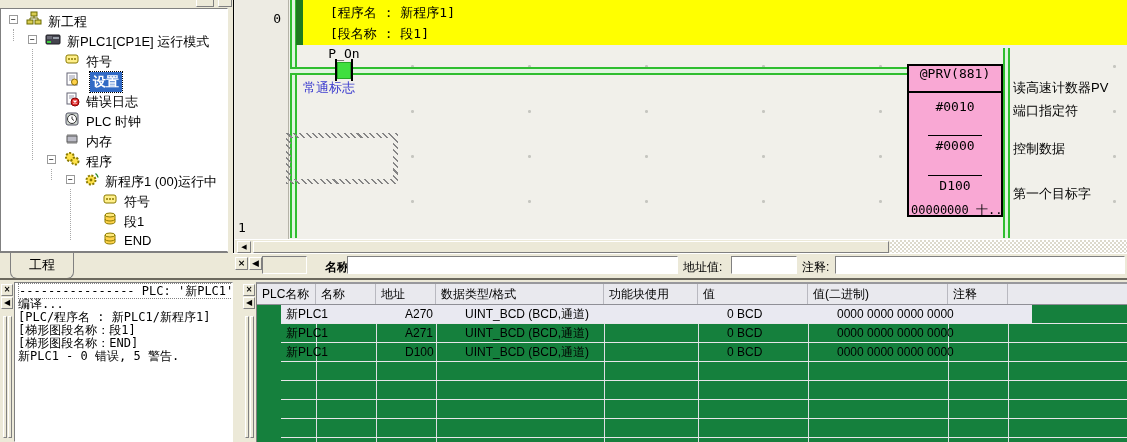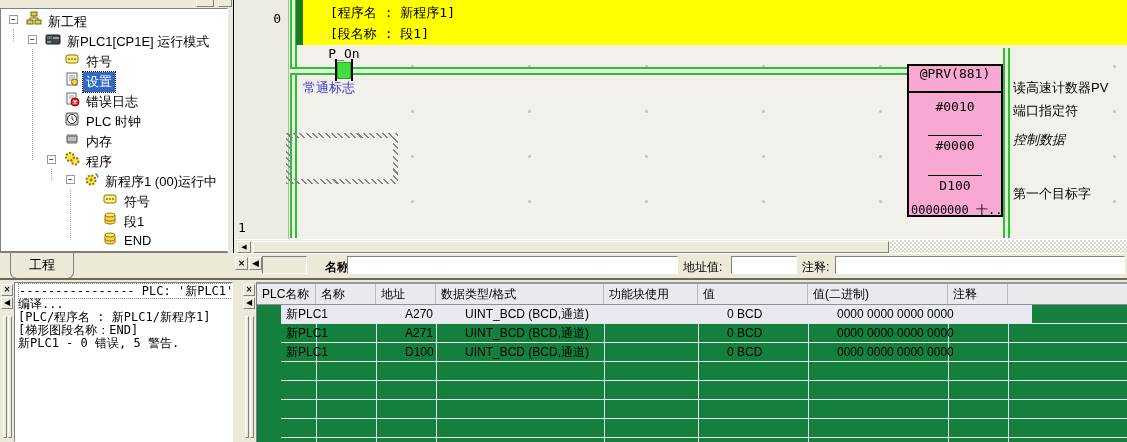--- a/index.html
+++ b/index.html
@@ -133,21 +133,21 @@
       </div>
 
       <div class="trow" style="top:62px;">
         <span class="ticon" style="left:63px;">
           <svg width="16" height="16">
               <rect x="3" y="2" width="10" height="12" fill="#fff" stroke="#667"></rect>
               <path d="M5 5h6M5 7h6M5 9h4" stroke="#99a"></path>
               <circle cx="10.5" cy="11" r="3" fill="#ffd24a" stroke="#8a6d00"></circle>
             </svg>
         </span>
-        <span class="tlabel sel" style="left:82px;">设置</span>
+        <span class="tlabel sel" style="left:89px;font-weight:bold;">设置</span>
       </div>
 
       <div class="trow" style="top:82px;">
         <span class="ticon" style="left:63px;">
           <svg width="16" height="16">
               <rect x="3" y="2" width="9" height="11" fill="#fff" stroke="#667"></rect>
               <path d="M5 5h5M5 7h5" stroke="#99a"></path>
               <circle cx="11" cy="11" r="4" fill="#e03030" stroke="#8a0000"></circle>
               <path d="M9.5 9.5l3 3M12.5 9.5l-3 3" stroke="#fff" stroke-width="1.3"></path>
             </svg>
@@ -271,21 +271,21 @@
       <div class="fb-op" style="top:72px;">#0000</div>
       <div class="fb-oline" style="top:109px;"></div>
       <div class="fb-op" style="top:112px;">D100</div>
       <div class="fb-val">00000000 十...</div>
     </div>
 
     <div class="vrail" style="left:769px;top:48px;height:190px;"></div>
 
     <div class="fbcomment" style="top:70px;">读高速计数器PV</div>
     <div class="fbcomment" style="top:93px;">端口指定符</div>
-    <div class="fbcomment" style="top:122px;font-style:italic;">控制数据</div>
+    <div class="fbcomment" style="top:131px;">控制数据</div>
     <div class="fbcomment" style="top:176px;">第一个目标字</div>
 
     <div class="hscroll">
       <div class="sb-btn">◀</div>
       <div class="sb-track"></div>
       <div class="sb-thumb"></div>
     </div>
   </div>
 
   <div class="namebar">
@@ -304,20 +304,21 @@
 
   <div class="outpane">
     <div class="pane-strip-btn" style="left:1px;top:4px;">×</div>
     <div class="pane-strip-btn" style="left:1px;top:17px;">◀</div>
     <div class="grip" style="left:3px;top:36px;height:122px;"></div>
     <div class="grip" style="left:8px;top:36px;height:122px;"></div>
     <div class="outbody">
       <div class="outline-row first"><span>---------------- PLC: '新PLC1' (PL</span></div>
       <div class="outline-row">编译...</div>
       <div class="outline-row">[PLC/程序名 : 新PLC1/新程序1]</div>
+      <div class="outline-row">[梯形图段名称：段1]</div>
       <div class="outline-row">[梯形图段名称：END]</div>
       <div class="outline-row"></div>
       <div class="outline-row">新PLC1 - 0 错误, 5 警告.</div>
     </div>
   </div>
 
   <div class="watchpane">
     <div class="pane-strip-btn" style="left:1px;top:4px;">×</div>
     <div class="pane-strip-btn" style="left:1px;top:17px;">◀</div>
     <div class="grip" style="left:3px;top:36px;height:122px;"></div>

